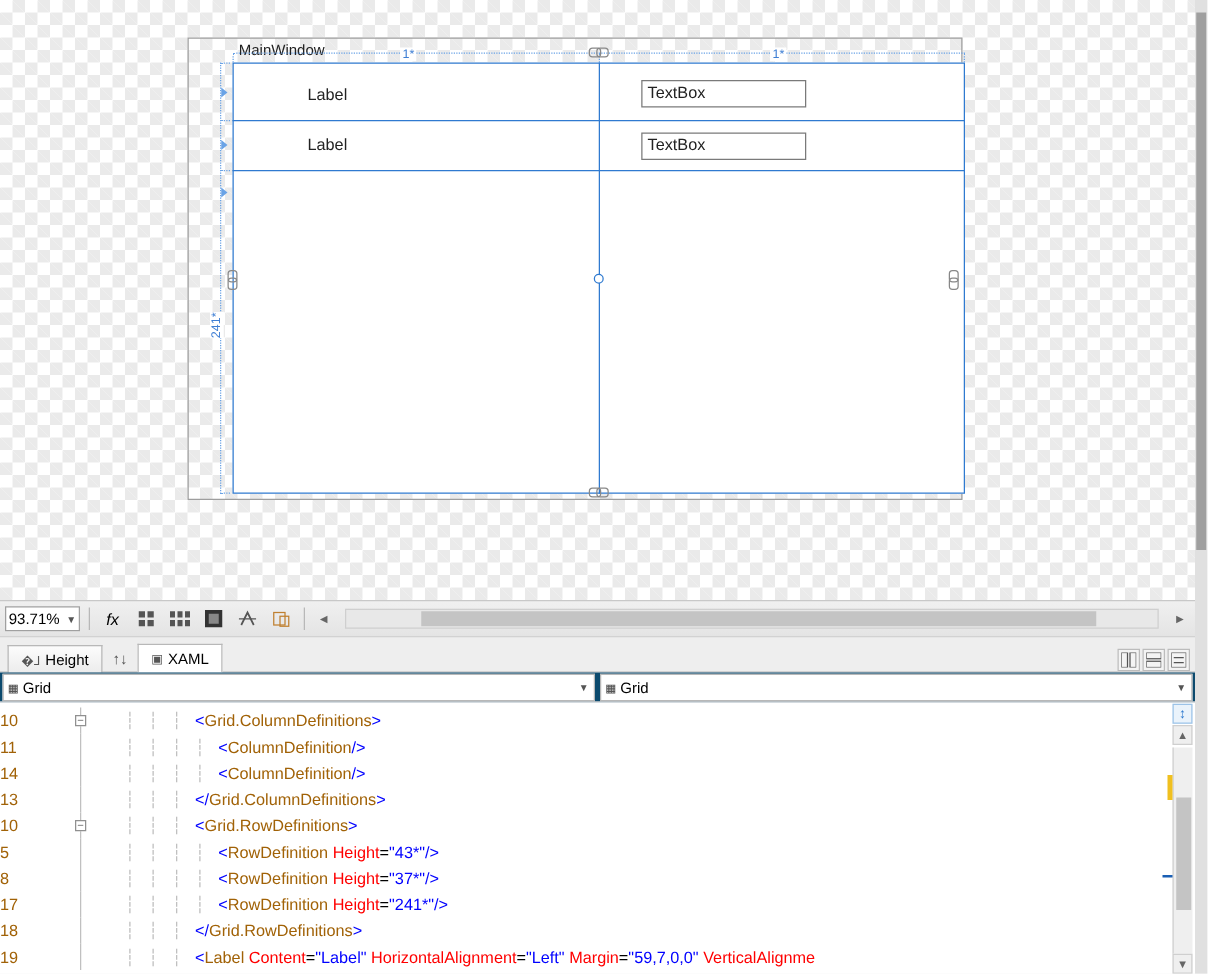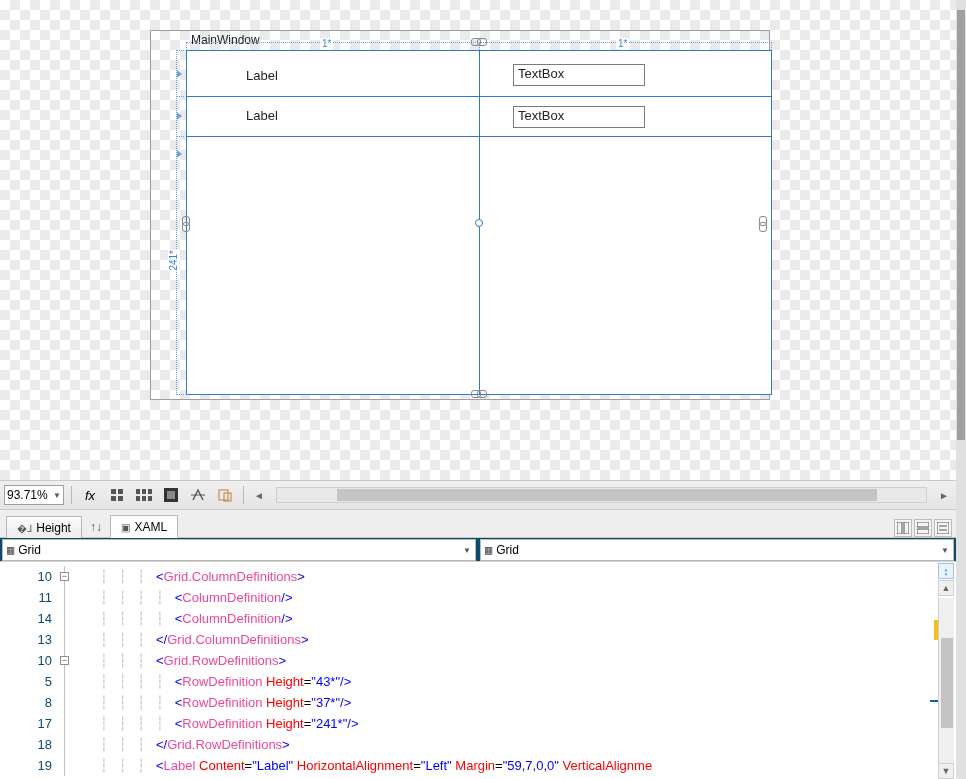--- a/index.html
+++ b/index.html
@@ -122,29 +122,29 @@
   display:flex; align-items:center; padding:0 4px; margin:0 2px; justify-content:space-between;}
 .path-combo .caret{ font-size:8px; color:#555;}
 .glyph-box{ font-family:monospace; color:#555; margin-right:4px;}
 
 
 .editor{
   position:absolute; left:0; top:562px; right:10px; bottom:0;
   background:#fff; font-family:Consolas,monospace; font-size:13px;
   display:flex;
 }
-.gutter-nums{ width:60px; text-align:right; color:#0c4a6e; padding:4px 8px 20px 0; user-select:none; line-height:21px;}
+.gutter-nums{ width:60px; color:#a16207; padding:4px 8px 20px 0; user-select:none; line-height:21px;}
 .gutter-fold{ width:40px; color:#a0a0a0; padding-top:4px; line-height:21px; font-size:11px; text-align:left;}
 .gutter-fold .gline{ height:21px; position:relative; }
 .gutter-fold .vline{ position:absolute; left:4px; top:0; bottom:0; width:0; border-left:1px solid #c0c0c0;}
 .gutter-fold .box { position:absolute; left:0; top:6px; width:9px; height:9px; border:1px solid #909090; background:#fff; font-size:9px; line-height:7px; text-align:center; color:#666;}
 .code-body{ flex:1; padding-top:4px; line-height:21px; white-space:pre; overflow:hidden;}
 .indent-guide{ color:#c0c0c0; }
 .t-brk{ color:#0000ff;}      
-.t-elem{ color:#ec4899;}     
+.t-elem{ color:#a16207;}     
 .t-attr{ color:#ff0000;}     
 .t-val{ color:#0000ff;}      
 .t-eq { color:#000; }
 
 
 .vscroll{ position:absolute; right:0; top:0; width:10px; height:779px; background:#e0e0e0;}
 .vscroll .thumb{ position:absolute; left:1px; width:8px; background:#9f9f9f;}
 .vscroll .thumb.design{ top:10px; height:430px;}
 
 

